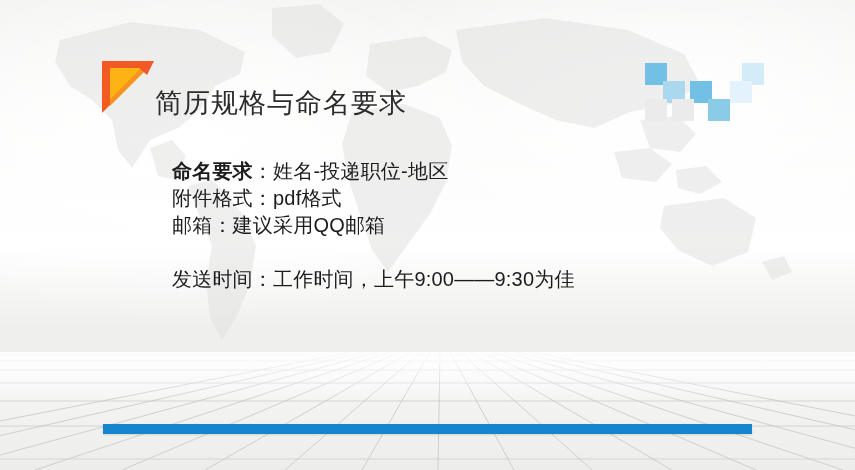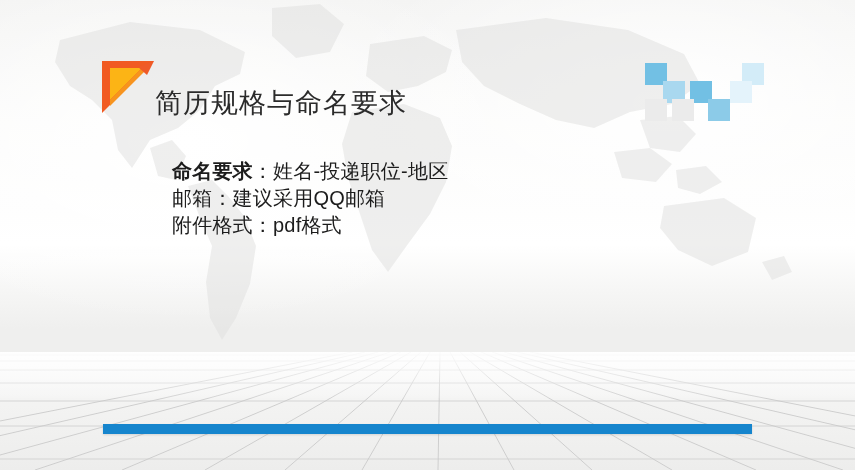--- a/index.html
+++ b/index.html
@@ -208,23 +208,24 @@
       <path d="M56 4 L49 18 L40 10 Z" fill="#ef5a28"></path>
     </svg>
   </div>
 
   <div class="slide-title">简历规格与命名要求</div>
 
   <div class="body-block">
     <div class="body-line">
       <span class="lead">命名要求</span><span>：姓名-投递职位-地区</span>
     </div>
+    <div class="body-line">附件格式：pdf格式</div>
     <div class="body-line">邮箱：建议采用QQ邮箱</div>
-    <div class="body-line">附件格式：pdf格式</div>
     <div class="body-gap"></div>
+    <div class="body-line">发送时间：工作时间，上午9:00——9:30为佳</div>
   </div>
 
   <div class="mosaic">
     <div class="tile" style="left: 9px; top: 7px; background: rgb(114, 192, 228);"></div>
     <div class="tile" style="left: 106px; top: 7px; background: rgb(211, 236, 248);"></div>
     <div class="tile" style="left: 27px; top: 25px; background: rgb(169, 216, 239);"></div>
     <div class="tile" style="left: 54px; top: 25px; background: rgb(114, 192, 228);"></div>
     <div class="tile" style="left: 94px; top: 25px; background: rgb(228, 243, 251);"></div>
     <div class="tile" style="left: 9px; top: 43px; background: rgb(235, 235, 235);"></div>
     <div class="tile" style="left: 36px; top: 43px; background: rgb(235, 235, 235);"></div>

